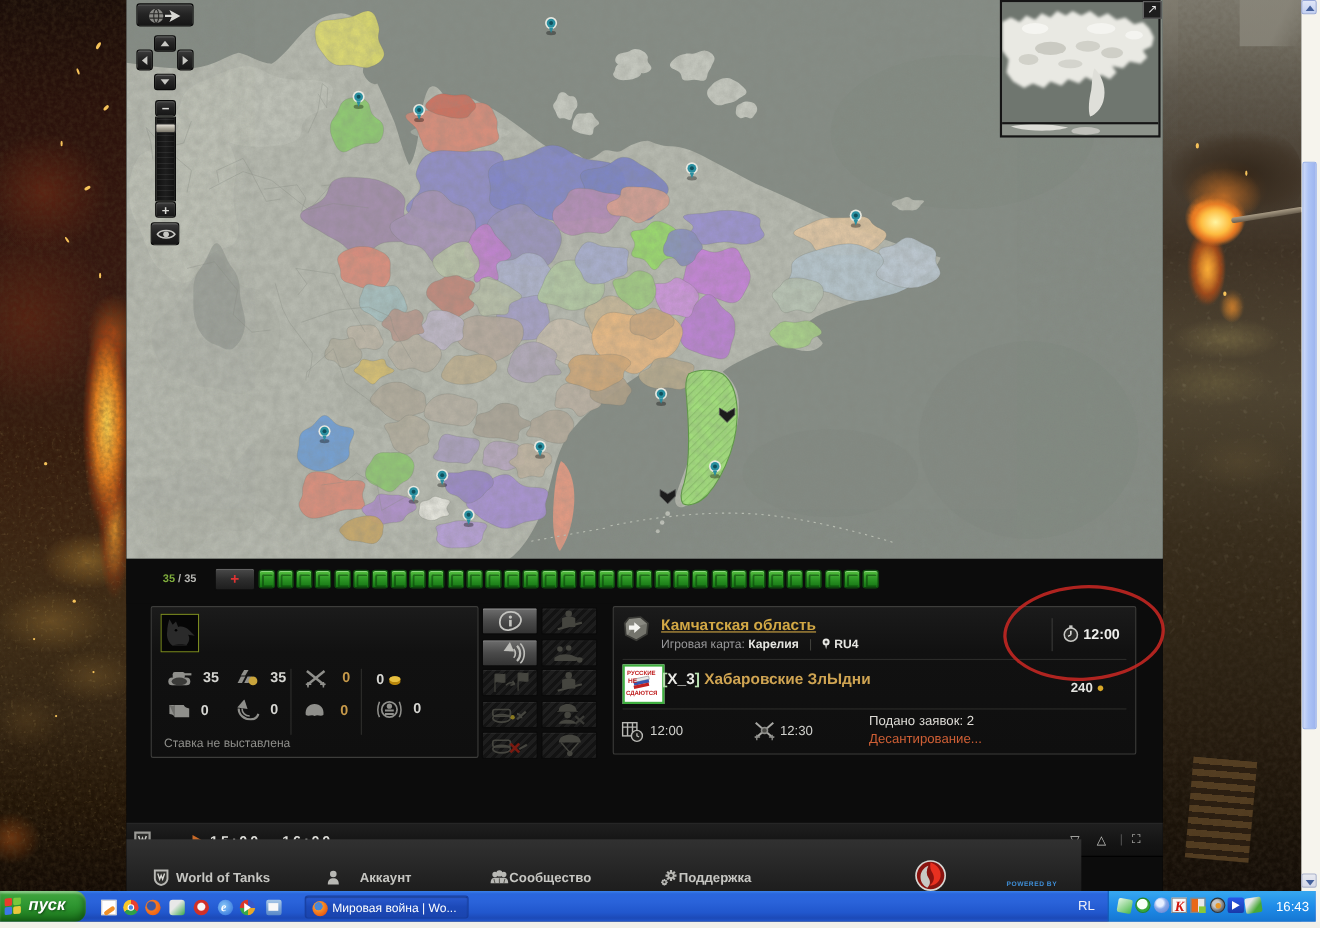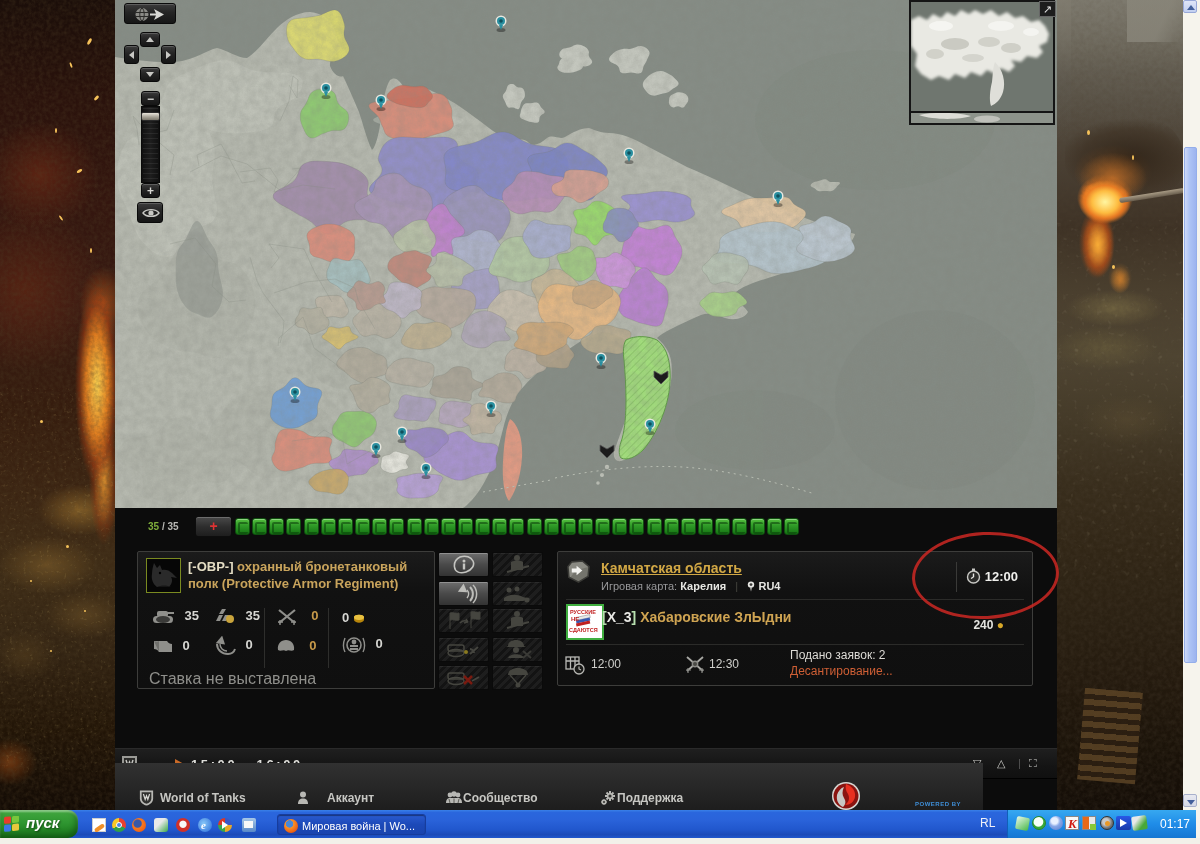--- a/index.html
+++ b/index.html
@@ -90,21 +90,21 @@
 .panel { position:absolute; background:linear-gradient(180deg,#1b1b1b,#111 30%,#0f0f0f); border:1px solid #3d3d3b; border-radius:2px; }
 #clanPanel { left:22px; top:551px; width:298px; height:138px; }
 #provPanel { left:442px; top:551px; width:476px; height:135px; }
 
 #clanPanel .emblem { position:absolute; left:8px; top:6px; width:35px; height:35px; background:#000; border:1px solid #7a8a20; }
 #clanPanel .cname { position:absolute; left:50px; top:6px; width:240px; font-size:13px; font-weight:bold; line-height:17px; color:#c9a45c; }
 #clanPanel .cname .tag { color:#e4ddc4; }
 .stat { position:absolute; font-size:13px; font-weight:bold; color:#d6d6d2; }
 .stat .ic { display:inline-block; vertical-align:middle; margin-right:6px; }
 .stat.orange { color:#c79a4a; }
-#stake { position:absolute; left:11px; top:118px; font-size:16px; color:#8f8f8b; }
+#stake { position:absolute; left:11px; top:118px; font-size:11px; color:#8f8f8b; }
 .vsep { position:absolute; width:1px; background:#2e2e2c; }
 
 
 .gbtn { position:absolute; width:51px; height:25px; border:1px solid #0a0a0a; border-radius:2px; }
 .gbtn.on { background:linear-gradient(180deg,#6e6e6e,#4a4a4a 50%,#333); box-shadow:inset 0 1px 0 rgba(255,255,255,.25); }
 .gbtn.off { background:repeating-linear-gradient(135deg, #1e1e1e 0 3px, #131313 3px 6px); box-shadow:inset 0 1px 0 rgba(255,255,255,.06); }
 
 
 #provPanel .hr { position:absolute; left:8px; right:8px; height:1px; background:#2b2b29; }
 #provTitle { position:absolute; left:43px; top:8px; font-size:14px; font-weight:bold; color:#d2a845; text-decoration:underline; }
@@ -491,21 +491,20 @@
 
     <div id="clanPanel" class="panel">
       <div class="emblem">
           <svg width="33" height="33" viewBox="0 0 33 33" style="position:absolute;left:0;top:0">
 <rect width="33" height="33" fill="#060606"></rect>
 <path d="M7,4 L10,9 L13,6 L15,11 C18,10 22,11 25,14 L30,19 L24,18 C26,21 25,25 22,28 L10,28 C6,25 4,20 5,15 C5,11 6,7 7,4 Z" fill="#2a2a2a"></path>
 <path d="M10,28 C14,26 20,26 24,28 Z" fill="#161616"></path>
 <circle cx="13" cy="14" r="1.2" fill="#000"></circle>
 </svg>
         </div>
-      <div class="cname"><span class="tag">[-OBP-]</span> охранный бронетанковый полк (Protective Armor Regiment)</div>
       <div class="vsep" style="left:126px; top:56px; height:60px;"></div>
       <div class="vsep" style="left:190px; top:56px; height:60px;"></div>
 
 <div class="stat" style="left:13px; top:56px;"><svg class="ic" width="24" height="17" viewBox="0 0 24 17">
             <rect x="2" y="8" width="20" height="7" rx="3.5" fill="#8f8f8b"></rect>
             <rect x="6" y="3" width="11" height="6" rx="2" fill="#8f8f8b"></rect>
             <rect x="15" y="4" width="8" height="2" fill="#8f8f8b"></rect>
             <ellipse cx="12" cy="11.5" rx="7" ry="3.5" fill="#3a3a38"></ellipse>
           </svg> 35</div>
 <div class="stat" style="left:76px; top:56px;"><svg class="ic" width="22" height="15" viewBox="0 0 22 15">
@@ -809,17 +808,17 @@
 <span style="position:absolute;left:74px;top:6px;width:14px;height:14px;background:linear-gradient(90deg,#e86818 50%,#e8e8e8 50%);border:1px solid #888">
           <i style="position:absolute;left:7px;top:7px;width:6px;height:6px;background:#88c838"></i>
         </span>
 <span style="position:absolute;left:92px;top:6px;width:14px;height:14px;border-radius:50%;background:radial-gradient(circle at 40% 40%, #c8c8c8 0 30%, #787878 60%, #484848);border:1px solid #333">
           <i style="position:absolute;left:4px;top:4px;width:5px;height:5px;border-radius:50%;background:#e89828"></i>
         </span>
 <span style="position:absolute;left:108px;top:6px;width:15px;height:14px;background:linear-gradient(180deg,#2858e8,#1838a8);border-radius:2px">
           <i style="position:absolute;left:4px;top:3px;width:0;height:0;border-left:7px solid #fff;border-top:4px solid transparent;border-bottom:4px solid transparent"></i>
         </span>
 <span style="position:absolute;left:124px;top:6px;width:15px;height:14px;background:linear-gradient(135deg,#e8e8e8 30%,#48a838 70%);border-radius:2px;transform:rotate(-8deg)"></span>
-<span class="clock">01:17</span>
+<span class="clock">16:43</span>
     </div>
   </div>
   <div id="strip" class="abs"></div>
 </div>
 
 </body></html>

